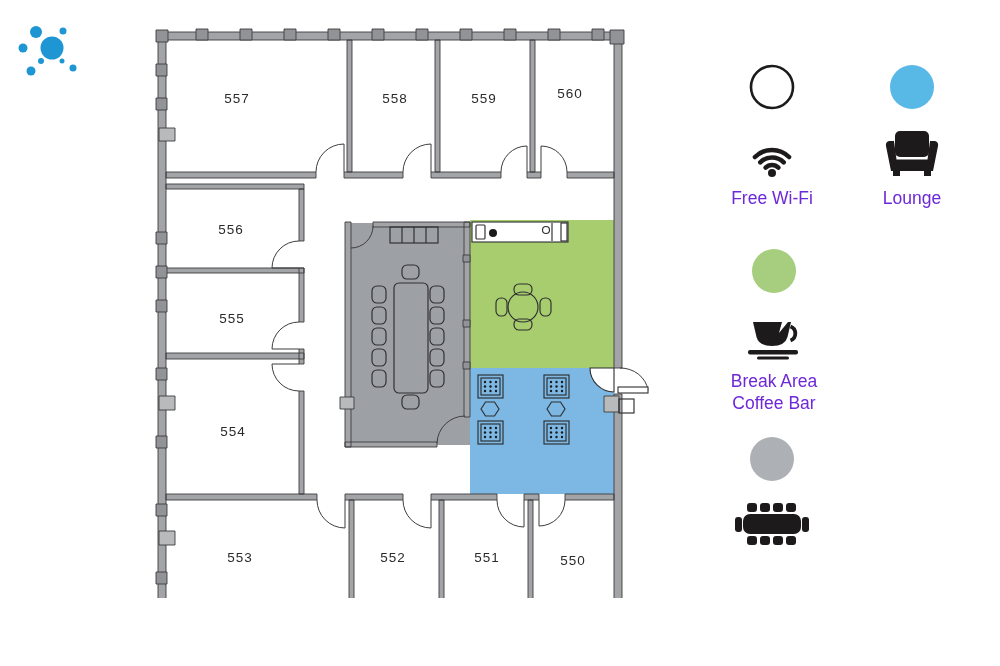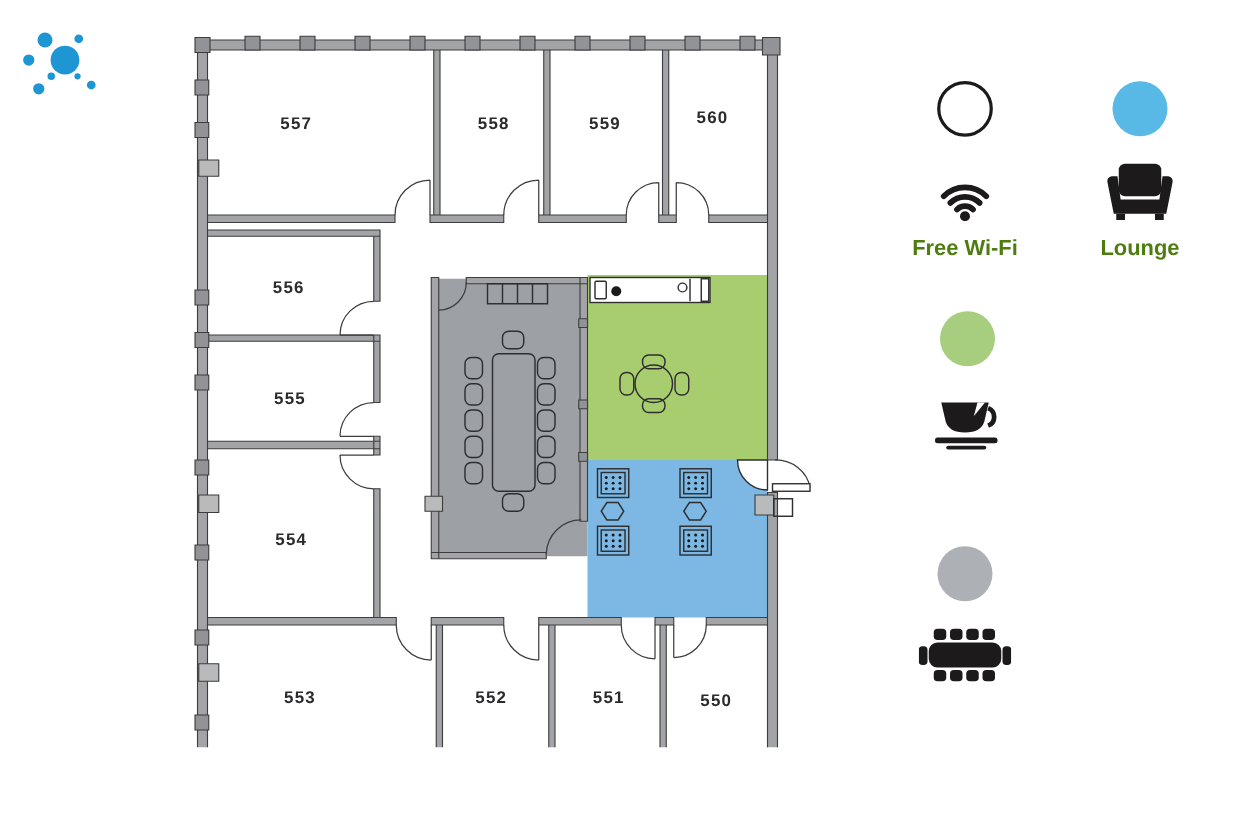--- a/index.html
+++ b/index.html
@@ -1,31 +1,31 @@
 <!DOCTYPE html>
 <html><head>
 <meta charset="utf-8">
 <style>
   html,body{margin:0;padding:0;background:#fff;}
   #canvas{position:relative;width:1000px;height:598px;background:#fff;overflow:hidden;
-          font-family:"Liberation Sans",sans-serif;font-weight:bold;}
+          font-family:"Liberation Sans",sans-serif;}
   .abs{position:absolute;}
   
   .wall{fill:#a3a4a7;stroke:#3d3d3f;stroke-width:0.9;}
   .wmark{fill:#919396;stroke:#3d3d3f;stroke-width:0.9;}
   .wfix{fill:#b9babc;stroke:#3d3d3f;stroke-width:0.9;}
   .arc{fill:none;stroke:#3d3d3f;stroke-width:1;}
   .fo{fill:none;stroke:#2e2e30;stroke-width:1.15;}
   .white{fill:#ffffff;stroke:#2e2e30;stroke-width:1.1;}
   .dot{fill:#1a1a1a;stroke:none;}
   .room-num{font-family:"Liberation Sans",sans-serif;font-size:13.5px;letter-spacing:1px;
             fill:#2b2a2c;text-anchor:middle;}
   
   .legend-item{position:absolute;width:140px;display:flex;flex-direction:column;align-items:center;}
-  .legend-label{font-size:17.5px;color:#4d7c0f;line-height:22px;text-align:center;}
+  .legend-label{font-size:17.5px;color:#6d28d9;line-height:22px;text-align:center;}
   .lic{stroke:#1d1a1b;fill:none;stroke-linecap:round;}
 </style>
 </head>
 <body>
 
 <div id="canvas">
 
   <svg class="abs" style="left:0;top:0" width="92" height="86" viewBox="0 0 92 86" aria-hidden="true">
     <g fill="#1f96d4">
       <circle cx="52" cy="48" r="11.5"></circle>
@@ -242,20 +242,24 @@
       <svg width="48" height="48">
         <circle cx="24" cy="24" r="22" fill="#a6ce7e"></circle>
       </svg>
       <svg width="56" height="44" viewBox="0 0 56 44" style="margin-top:24px">
         <path fill="#1d1a1b" d="M7 3 H45 L41.5 18 Q39 27 26 27 Q13 27 10.5 18 Z"></path>
         <polygon points="36,3 42,3 33,14" fill="#ffffff"></polygon>
         <path d="M44.5 7.5 A7.5 7.5 0 0 1 44.5 21.5" stroke="#1d1a1b" stroke-width="3.8" fill="none"></path>
         <rect x="2" y="31" width="50" height="4.5" rx="2" fill="#1d1a1b"></rect>
         <rect x="11" y="37.5" width="32" height="3" rx="1.5" fill="#1d1a1b"></rect>
       </svg>
+      <div class="legend-label" style="margin-top:7px">
+        <span style="display:block">Break Area</span>
+        <span style="display:block">Coffee Bar</span>
+      </div>
     </div>
 
     <div class="legend-item" style="left:702px;top:435px;">
       <svg width="48" height="48">
         <circle cx="24" cy="24" r="22" fill="#adb1b5"></circle>
       </svg>
       <svg width="74" height="52" viewBox="0 0 74 52" style="margin-top:15px">
         <g fill="#1d1a1b">
           <rect x="12" y="5" width="10" height="9" rx="3"></rect>
             <rect x="25" y="5" width="10" height="9" rx="3"></rect>

